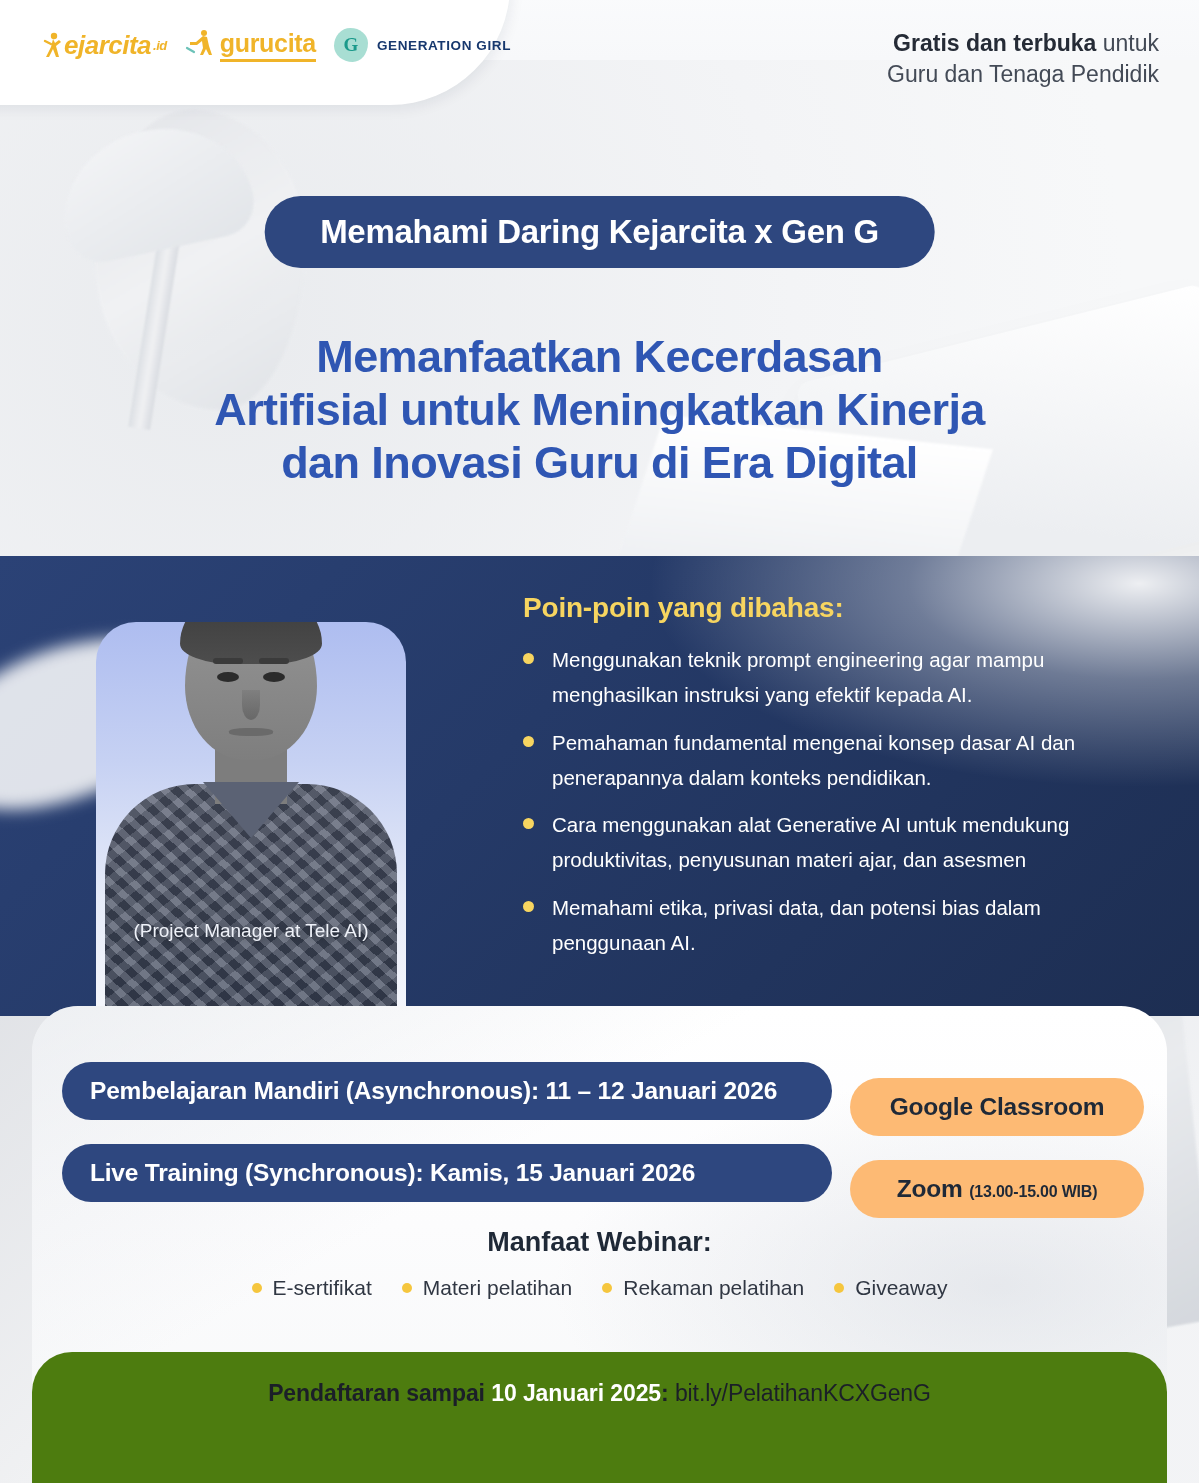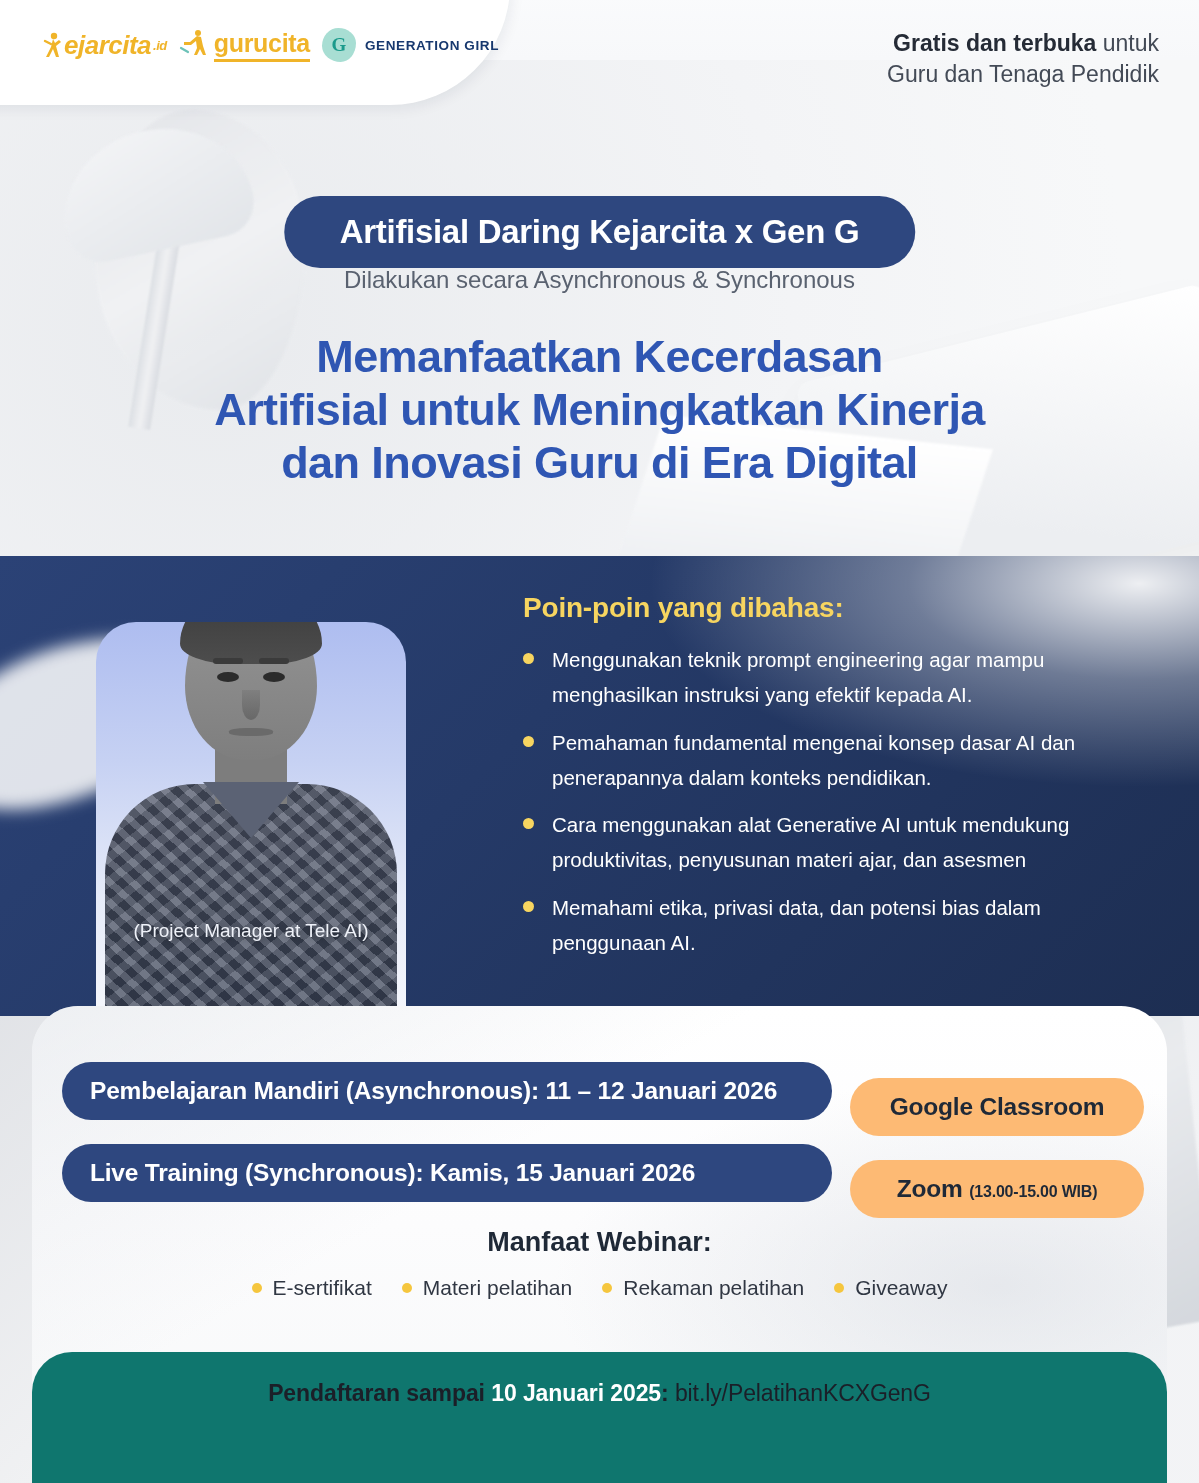--- a/index.html
+++ b/index.html
@@ -113,21 +113,21 @@
     background: linear-gradient(180deg, #fbfcfd 0%, #f7f8fa 100%);
     z-index: 0;
   }
 
   
   .logo-row {
     position: absolute;
     left: 42px; top: 28px;
     display: flex;
     align-items: center;
-    gap: 12px;
+    gap: 18px;
     z-index: 6;
   }
   .logo-kejarcita {
     display: flex;
     align-items: center;
     font-style: italic;
     font-weight: bold;
     font-size: 26px;
     color: #f0b429;
     letter-spacing: -.5px;
@@ -486,21 +486,21 @@
     width: 10px; height: 10px;
     background: #f5c63e;
     border-radius: 50%;
   }
 
   
   .footer {
     position: absolute;
     left: 32px; top: 1352px;
     width: 1135px; height: 131px;
-    background: #0f766e;
+    background: #4d7c0f;
     border-radius: 40px 40px 0 0;
     z-index: 8;
     text-align: center;
     padding-top: 28px;
     box-sizing: border-box;
   }
   .footer .l1 {
     font-size: 23px;
     color: #1b1f28;
     letter-spacing: -.1px;
@@ -564,22 +564,21 @@
 
   </div>
 
   <div class="top-note">
     <div>
       <span class="b">Gratis dan terbuka</span><span> untuk</span>
     </div>
     <div>Guru dan Tenaga Pendidik</div>
   </div>
 
-  <div class="title-pill">Artifisial Daring Kejarcita x Gen G</div>
-  <div class="subtitle">Dilakukan secara Asynchronous &amp; Synchronous</div>
+  <div class="title-pill">Memahami Daring Kejarcita x Gen G</div>
   <div class="headline">
     <div>Memanfaatkan Kecerdasan</div>
     <div>Artifisial untuk Meningkatkan Kinerja</div>
     <div>dan Inovasi Guru di Era Digital</div>
   </div>
 
   <div class="navy-panel">
     <div class="navy-glow-left"></div>
   </div>
 

